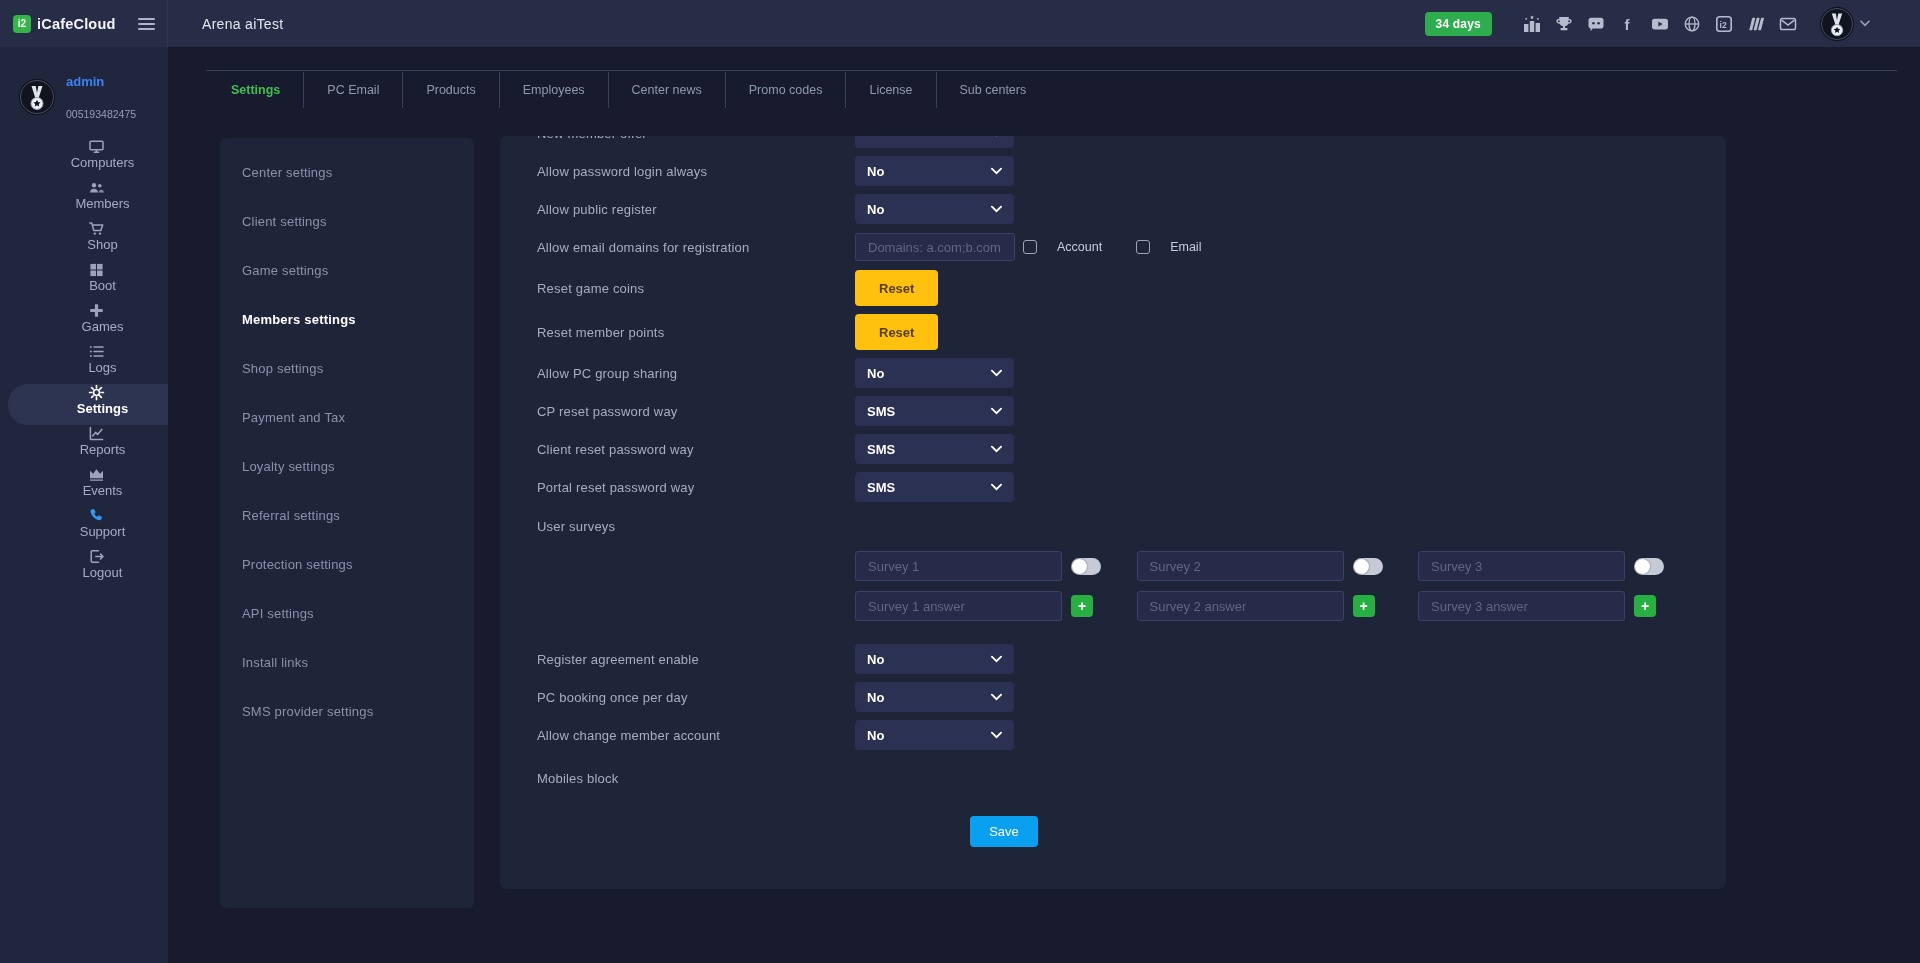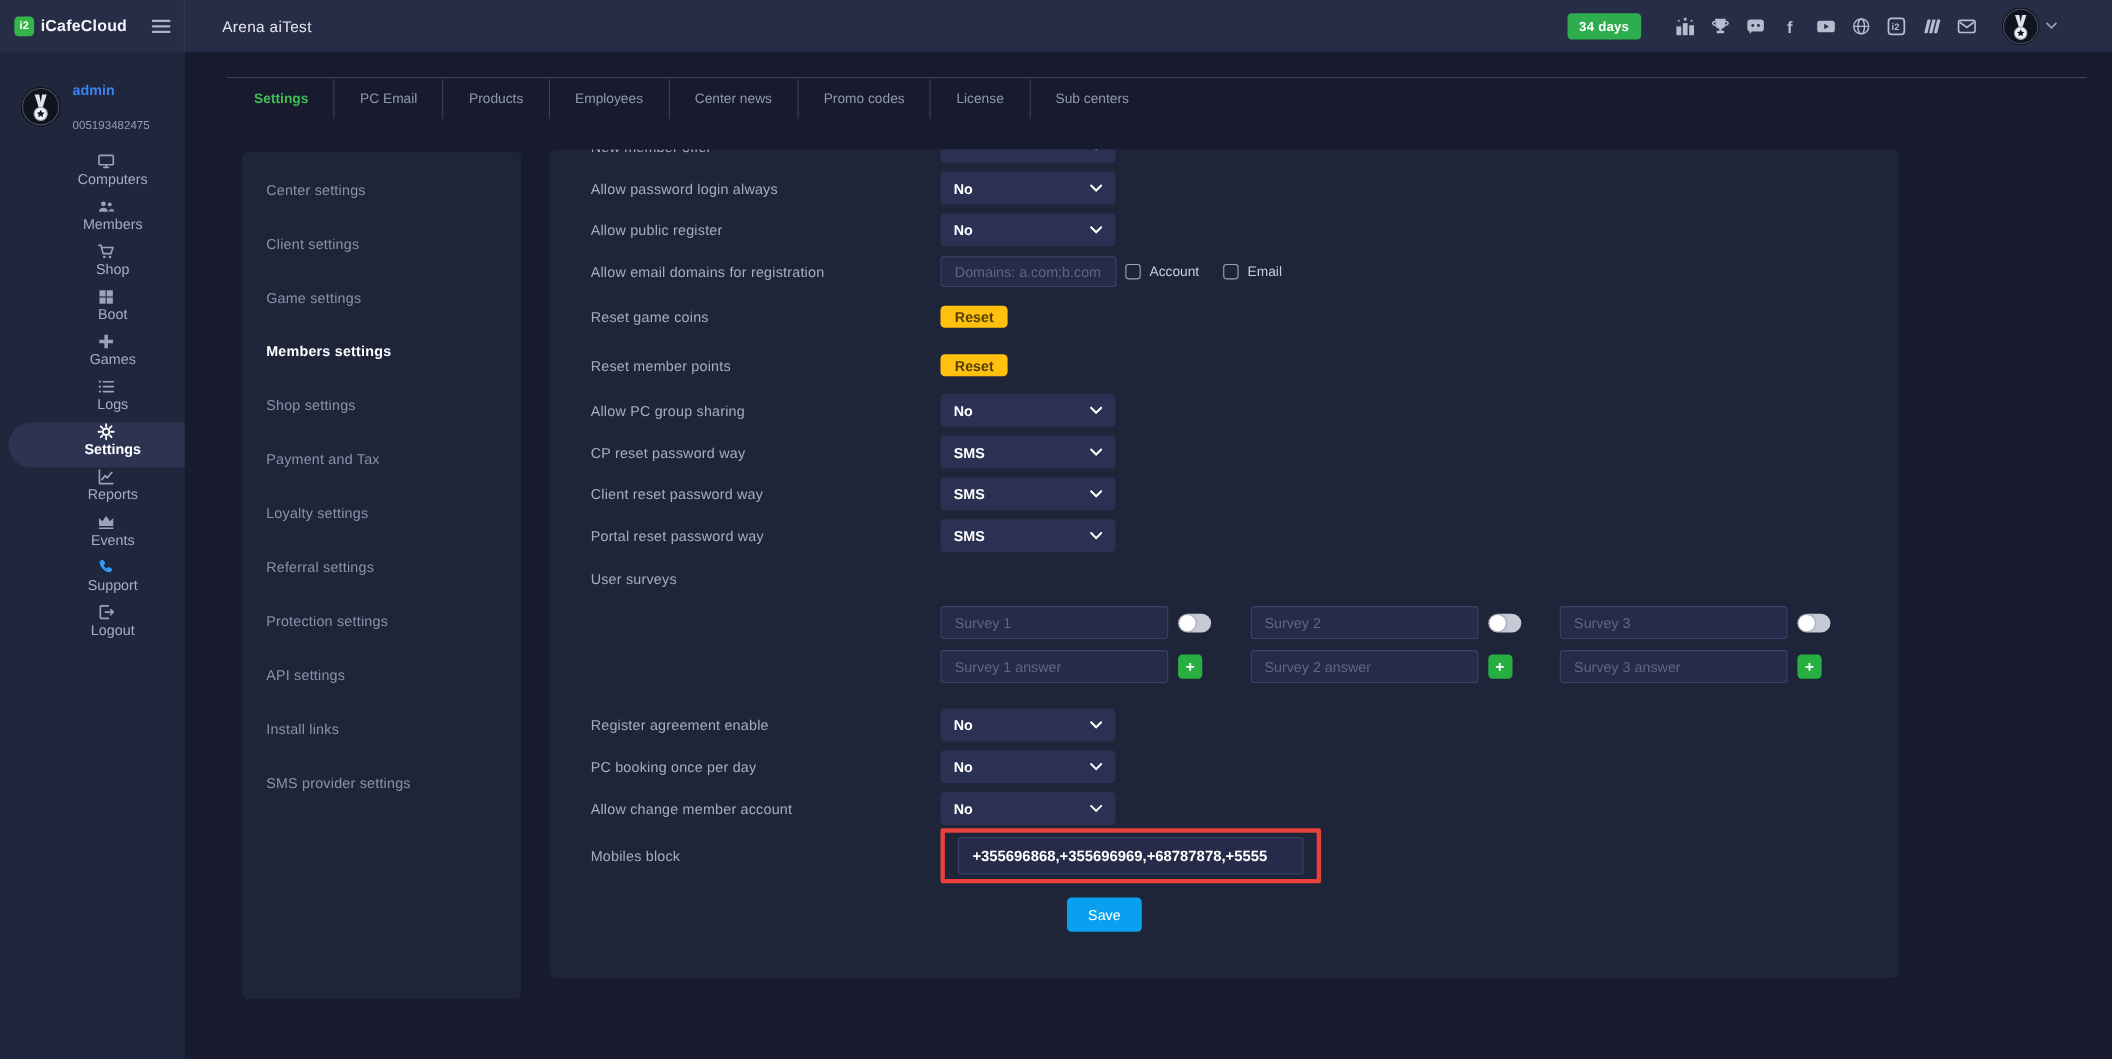--- a/index.html
+++ b/index.html
@@ -59,24 +59,24 @@
   .frow.tall{height:44px;}
   .frow.h40{height:40px;}
   .frow.clipped{margin-top:-22px;}
   .flabel{width:318px;flex:0 0 318px;font-size:13px;color:var(--label);letter-spacing:.2px;}
   .sel{width:159px;height:30px;background:var(--control);border-radius:4px;display:flex;align-items:center;padding:0 12px;cursor:pointer;}
   .sel .selval{font-size:13px;font-weight:bold;color:#fff;flex:1;}
   .sel svg{width:11px;height:8px;flex:0 0 11px;}
   .tinput{height:28px;background:var(--input-bg);border:1px solid var(--input-border);border-radius:3px;color:#fff;font-size:13px;padding:0 12px;outline:none;}
   .tinput::placeholder{color:var(--placeholder);}
   .dom-input{width:160px;}
-  .cbwrap{display:flex;align-items:center;margin-left:8px;gap:8px;}
+  .cbwrap{display:flex;align-items:center;margin-left:8px;gap:20px;}
   .cb{appearance:none;width:14px;height:14px;border:1.5px solid #9AA3BD;border-radius:3px;background:transparent;cursor:pointer;}
   .cblabel{font-size:12.5px;color:#C6CCDD;margin-right:14px;}
-  .btn-warn{background:var(--yellow);color:#533F03;border:0;border-radius:4px;height:20px;padding:0 13px;font-size:13px;font-weight:bold;cursor:pointer;}
+  .btn-warn{background:var(--yellow);color:#533F03;border:0;border-radius:4px;height:36px;padding:0 24px;font-size:13px;font-weight:bold;cursor:pointer;}
   .surveys{margin-left:318px;width:813px;display:flex;justify-content:space-between;}
   .scol{display:flex;align-items:center;width:250px;}
   .sq-input{width:207px;height:30px;}
   .toggle{width:30px;height:17px;border-radius:9px;background:#C6CAD6;margin-left:9px;position:relative;cursor:pointer;flex:0 0 30px;}
   .toggle .knob{position:absolute;left:1px;top:1px;width:15px;height:15px;border-radius:50%;background:#fff;box-shadow:0 0 2px rgba(0,0,0,.5);}
   .btn-add{width:22px;height:22px;border:0;border-radius:4px;background:#27B041;color:#fff;font-size:14px;font-weight:bold;line-height:20px;margin-left:9px;cursor:pointer;}
   .mrow{height:48px;}
   .red-box{border:4px solid var(--red);border-radius:2px;padding:4px 12px;display:inline-flex;}
   .mob-input{width:314px;height:34px;font-weight:bold;font-size:13.5px;}
   .btn-save{margin:14px 0 0 433px;width:68px;height:31px;background:var(--blue);color:#fff;border:0;border-radius:4px;font-size:13px;cursor:pointer;}
@@ -499,21 +499,18 @@
       <div class="sel">
         <span class="selval">No</span>
         <svg viewBox="0 0 12 8">
             <path d="M1 1.4l5 5 5-5" stroke="#fff" stroke-width="2" fill="none" stroke-linecap="round"></path>
           </svg>
       </div>
     </div>
 
     <div class="frow mrow">
       <span class="flabel">Mobiles block</span>
-      <span class="red-box">
-        <input class="tinput mob-input" value="+355696868,+355696969,+68787878,+5555" style="">
-      </span>
     </div>
 
     <button class="btn-save">Save</button>
   </div>
 
 </div>
 
 </body></html>

